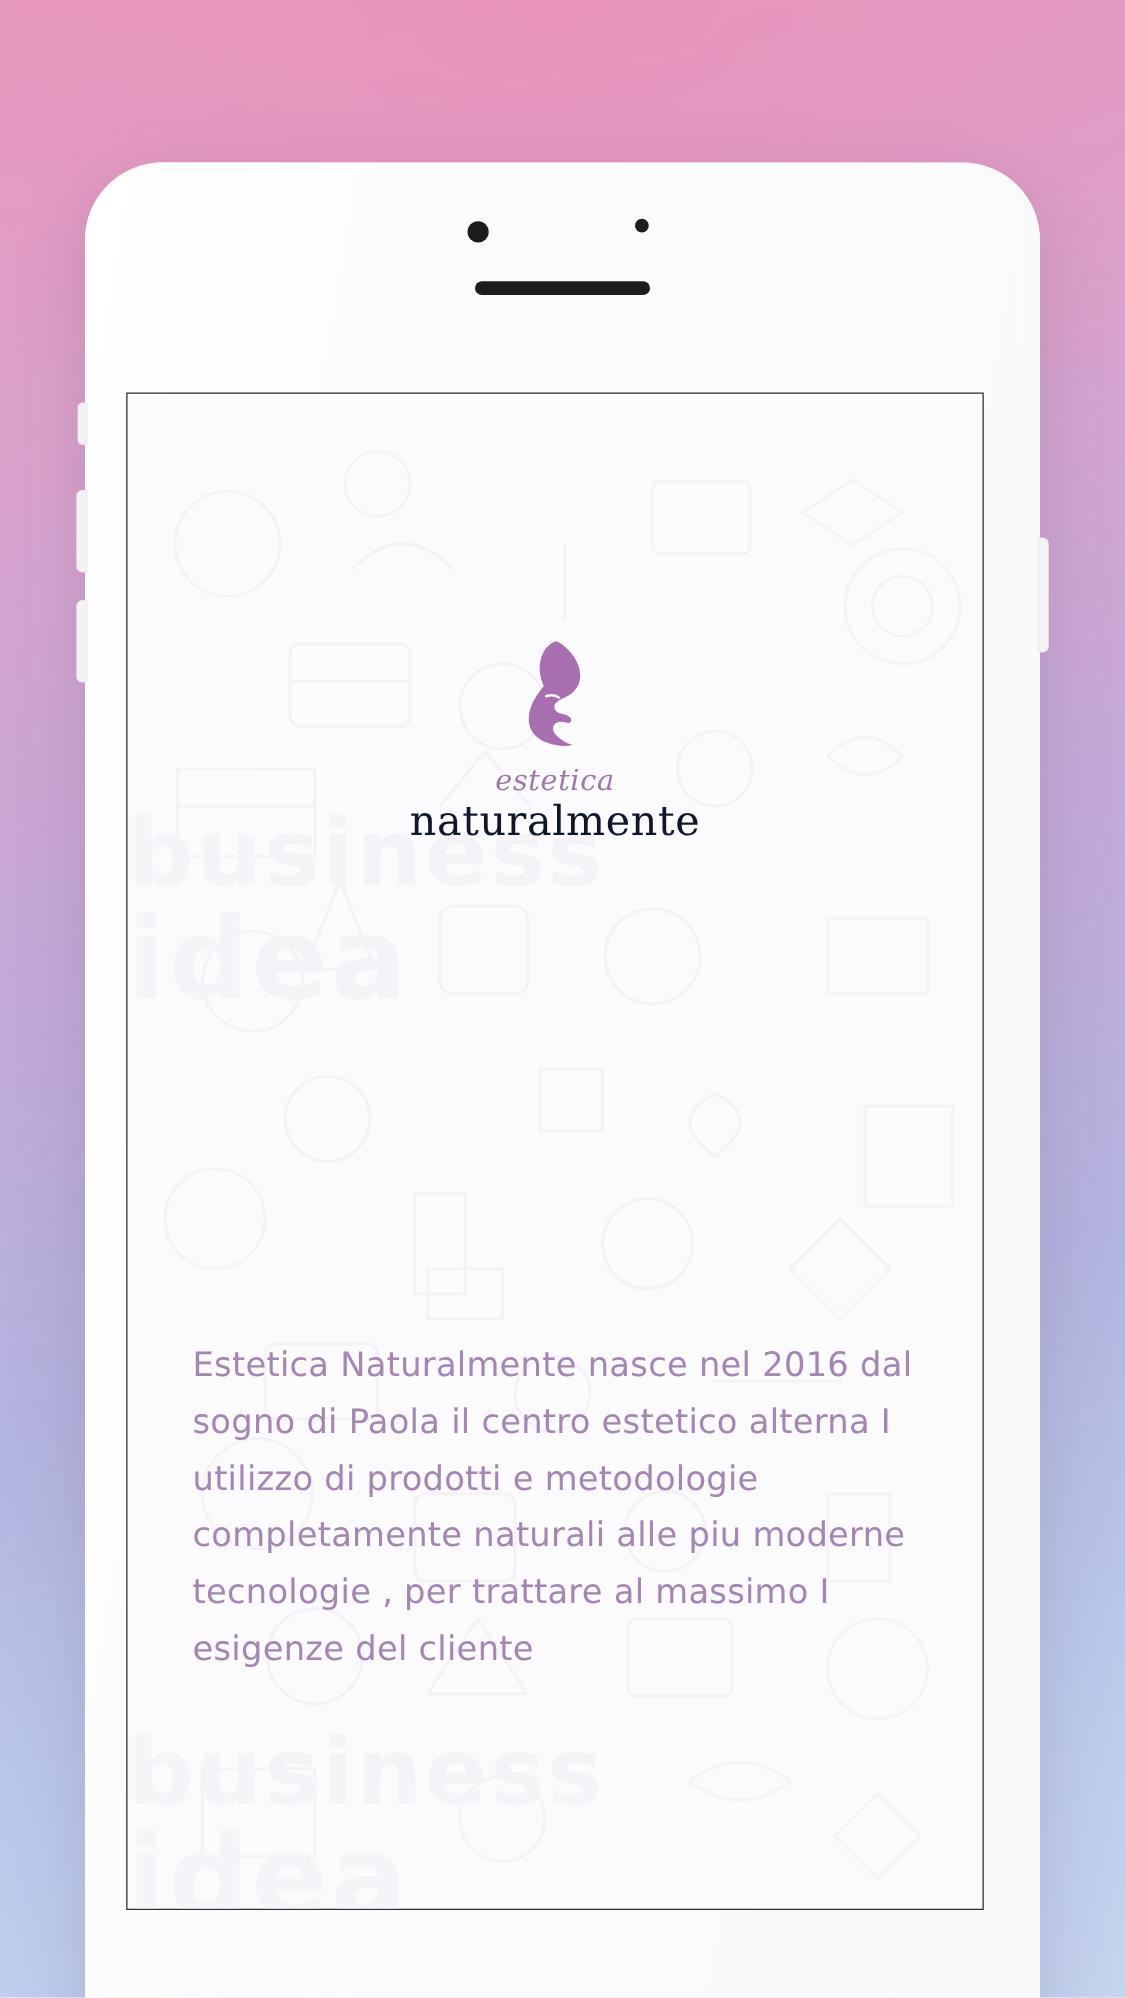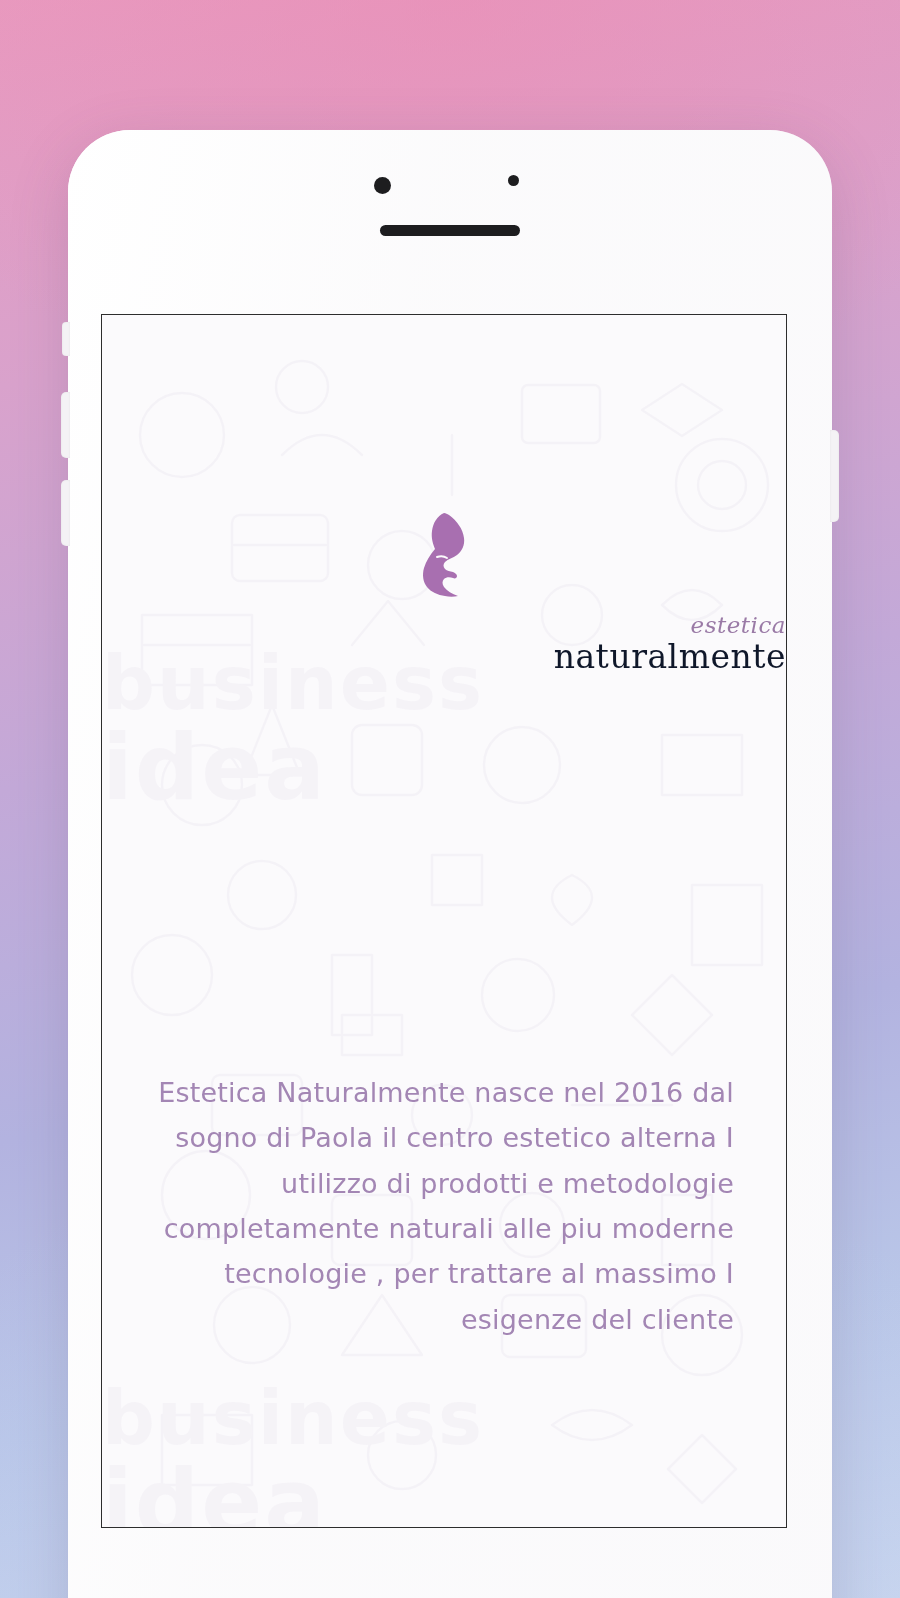--- a/index.html
+++ b/index.html
@@ -116,21 +116,21 @@
   .ghost-word.w2 { top: 400px;  font-size: 90px; }
   .ghost-word.w3 { top: 1060px; font-size: 74px; }
   .ghost-word.w4 { top: 1135px; font-size: 90px; }
 
   
   .logo-block {
     position: absolute;
     left: 0;
     right: 0;
     top: 196px;
-    text-align: right;
+    text-align: center;
   }
   .logo-mark {
     display: block;
     margin: 0 auto 6px auto;
   }
   .logo-word1 {
     font-family: "DejaVu Serif", serif;
     font-style: italic;
     font-size: 23px;
     color: #9a7aa6;
@@ -144,21 +144,21 @@
     letter-spacing: 0.5px;
     line-height: 1.15;
   }
 
   
   .intro-copy {
     position: absolute;
     left: 52px;
     right: 52px;
     top: 755px;
-    text-align: right;
+    text-align: left;
     font-family: "DejaVu Sans", sans-serif;
     font-size: 27px;
     line-height: 1.68;
     color: #a386b4;
     letter-spacing: 0.2px;
     white-space: pre-line;
   }
 </style>
 </head>
 <body>

